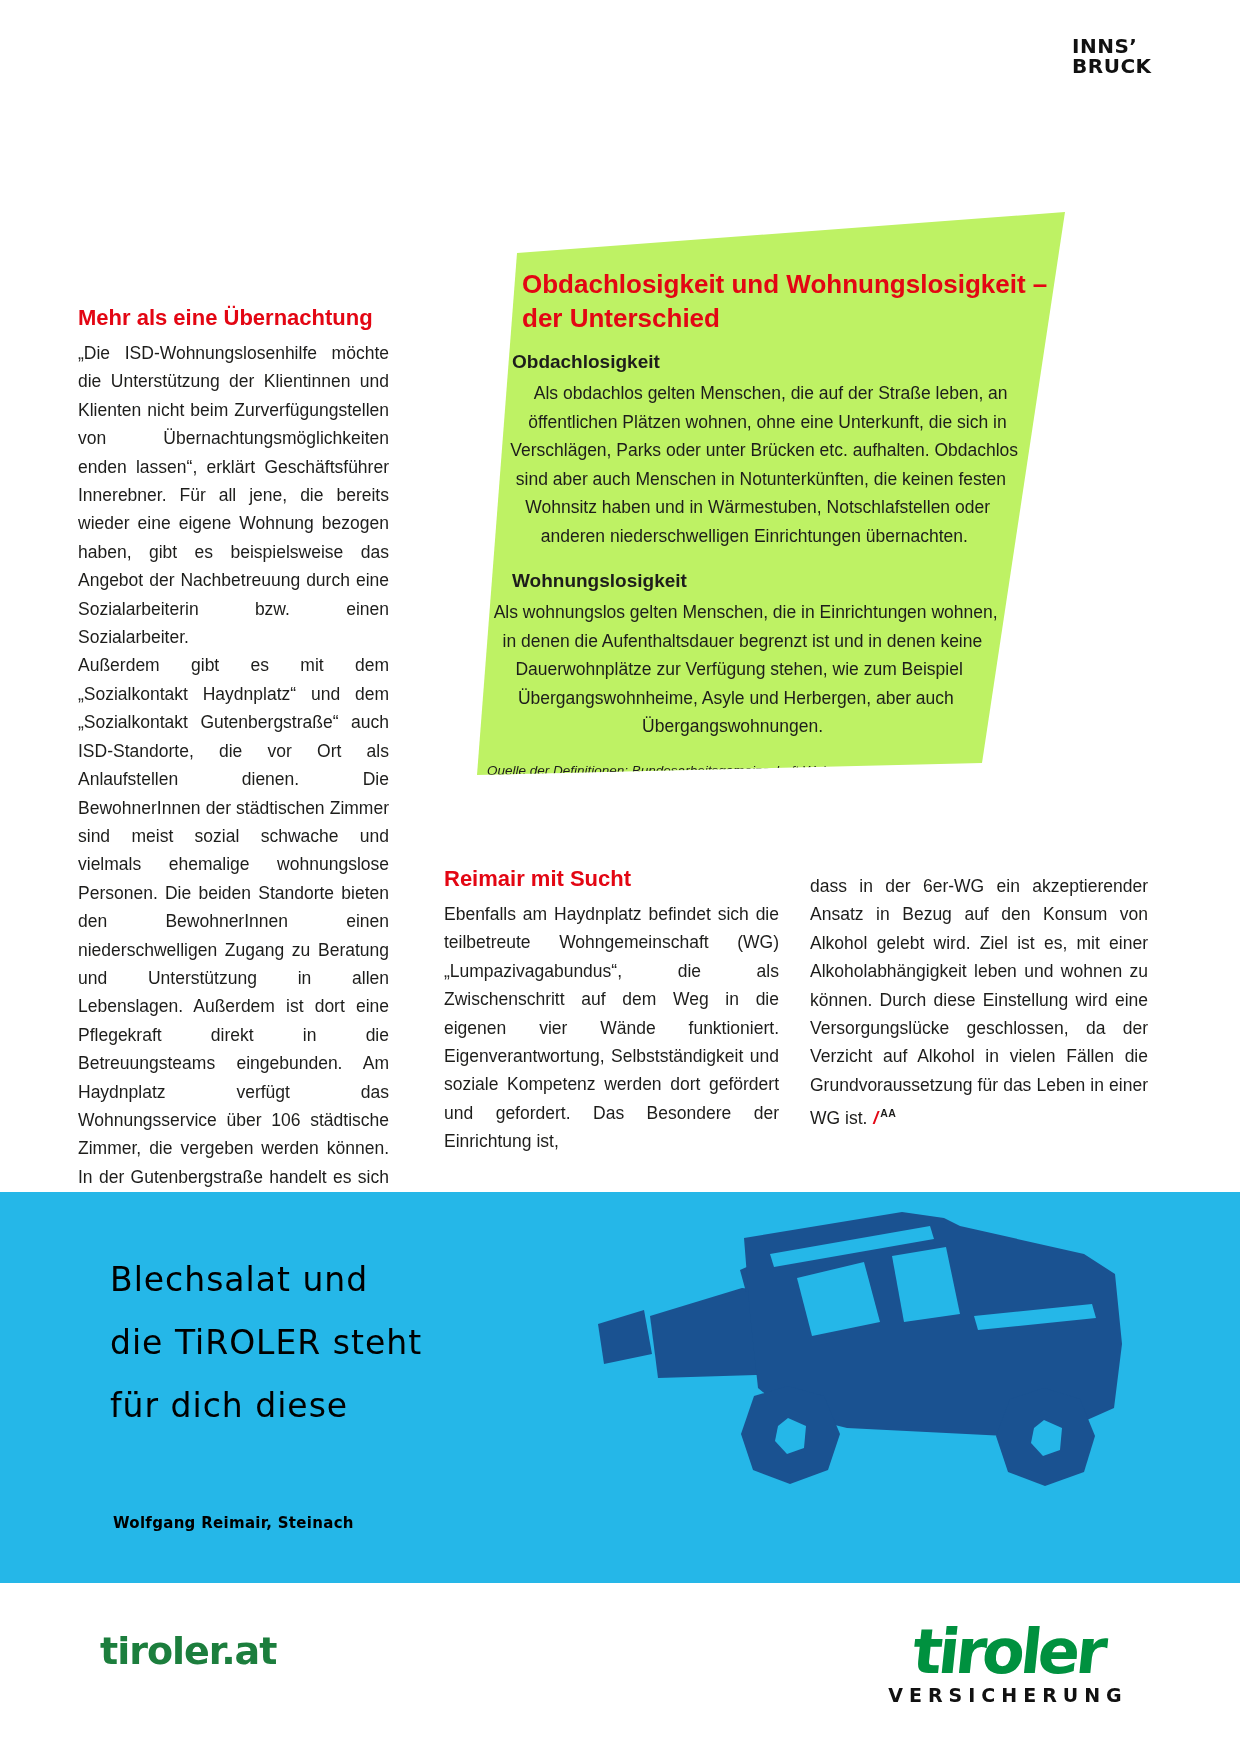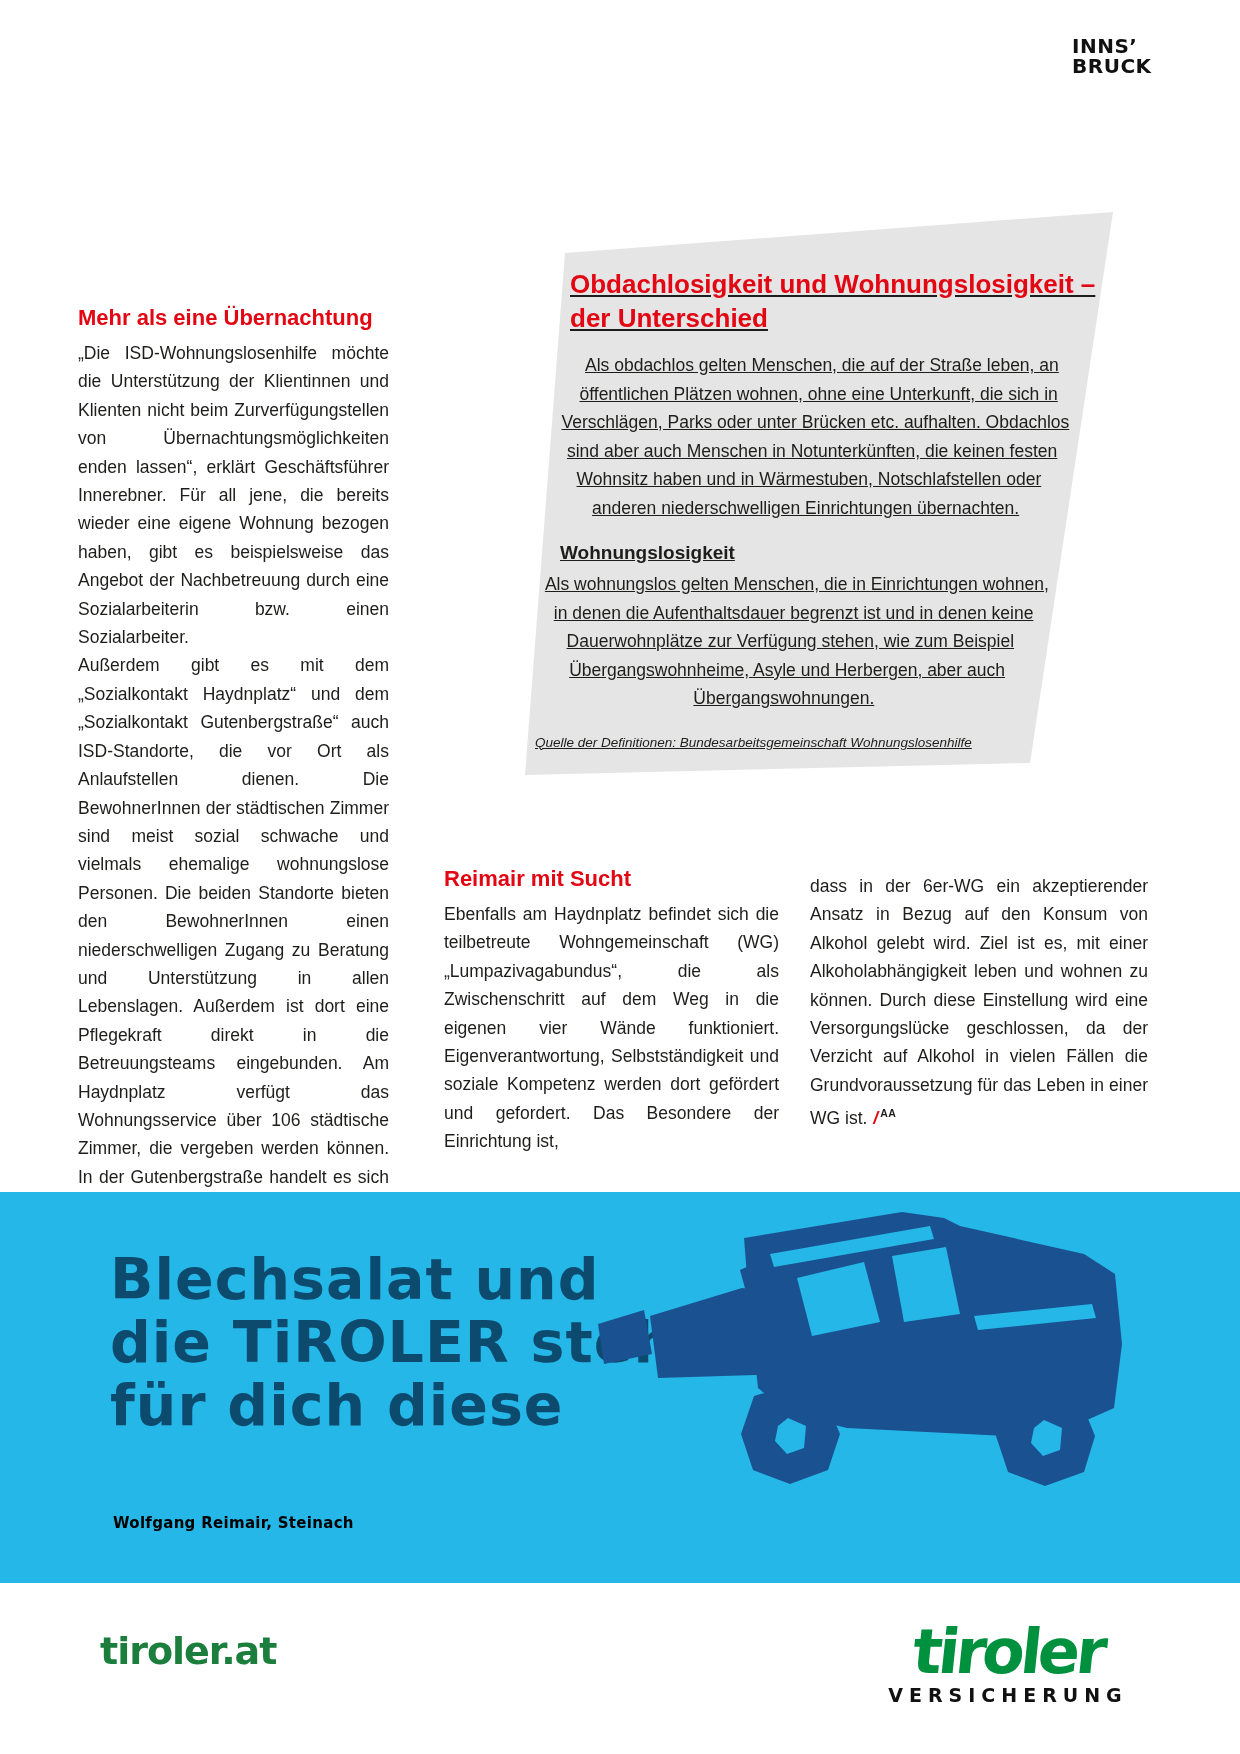--- a/index.html
+++ b/index.html
@@ -16,38 +16,38 @@
   .body-text p{margin:0;}
 
   .col-left{position:absolute;left:78px;top:305px;width:311px;}
   .col-mid{position:absolute;left:444px;top:866px;width:335px;}
   .col-right{position:absolute;left:810px;top:872px;width:338px;}
 
   .endmark-slash{color:#e30613;font-style:italic;font-weight:bold;padding:0 2px 0 6px;}
   .endmark-initials{font-size:10.5px;font-weight:bold;vertical-align:super;letter-spacing:.5px;color:#1d1d1b;}
 
   
-  .infobox{position:absolute;left:515px;top:205px;width:600px;height:575px;background:#e5e5e5;
-           clip-path:polygon(50px 48px,598px 7px,515px 558px,10px 570px);text-decoration:underline;}
+  .infobox{position:absolute;left:467px;top:205px;width:600px;height:575px;background:#bef264;
+           clip-path:polygon(50px 48px,598px 7px,515px 558px,10px 570px);}
   .float-l{float:left;width:60px;height:575px;
            shape-outside:polygon(50px 0px,50px 48px,10px 575px,0px 575px,0px 0px);}
   .float-r{float:right;width:100px;height:575px;
            shape-outside:polygon(98px 0px,100px 0px,100px 575px,10px 575px);}
   .infobox-content{padding-top:62px;}
   .infobox-heading{color:#e30613;font-weight:bold;font-size:26px;line-height:34px;margin:0 10px 16px 55px;}
   .infobox-subhead{font-size:19px;font-weight:bold;margin:20px 0 6px 45px;color:#1d1d1b;}
   .infobox-section:first-of-type .infobox-subhead{margin-top:0;}
   .infobox-text{font-size:17.5px;line-height:28.5px;text-align:center;margin:0;}
   .infobox-source{font-style:italic;font-size:13.5px;margin:22px 0 0 20px;}
 
   
   .ad{position:absolute;left:0;top:1192px;width:1240px;height:391px;background:#25b7e8;}
-  .ad-headline{position:absolute;left:110px;top:56px;color:#0c4a6e;
-               font-family:"DejaVu Sans",sans-serif;font-weight:bold;
-               font-size:57px;line-height:63px;letter-spacing:1px;}
+  .ad-headline{position:absolute;left:110px;top:56px;color:#000000;
+               font-family:"DejaVu Sans",sans-serif;font-weight:normal;
+               font-size:33px;line-height:63px;letter-spacing:1px;}
   .ad-attribution{position:absolute;left:113px;top:322px;color:#000000;font-weight:bold;font-size:15px;
                   font-family:"DejaVu Sans",sans-serif;letter-spacing:.3px;}
   .ad-car{position:absolute;left:592px;top:4px;width:545px;height:310px;}
 
   
   .footer{position:absolute;left:0;top:1583px;width:1240px;height:171px;background:#fff;margin-top:12px;}
   .website{position:absolute;left:100px;top:34px;font-family:"DejaVu Sans",sans-serif;
            font-weight:bold;font-size:38px;letter-spacing:-1px;color:#1c7e3d;text-decoration:none;}
   .logo{position:absolute;left:888px;top:26px;width:240px;text-align:center;}
   .logo-word{font-family:"DejaVu Sans",sans-serif;font-weight:bold;font-size:62px;line-height:62px;
@@ -72,20 +72,21 @@
       <p>Außerdem gibt es mit dem „Sozialkontakt Haydnplatz“ und dem „Sozialkontakt Gutenbergstraße“ auch ISD-Standorte, die vor Ort als Anlaufstellen dienen. Die BewohnerInnen der städtischen Zimmer sind meist sozial schwache und vielmals ehemalige wohnungslose Personen. Die beiden Standorte bieten den BewohnerInnen einen niederschwelligen Zugang zu Beratung und Unterstützung in allen Lebenslagen. Außerdem ist dort eine Pflegekraft direkt in die Betreuungsteams eingebunden. Am Haydnplatz verfügt das Wohnungsservice über 106 städtische Zimmer, die vergeben werden können. In der Gutenbergstraße handelt es sich um 54 Klein-Garçonnièren, die vom Wohnungsservice der Stadt Innsbruck vergeben werden.</p>
     </div>
   </section>
 
   <div class="infobox">
     <div class="float-l"></div>
     <div class="float-r"></div>
     <div class="infobox-content">
       <h3 class="infobox-heading">Obdachlosigkeit und Wohnungslosigkeit – der Unterschied</h3>
       <div class="infobox-section">
+        <div class="infobox-subhead">Obdachlosigkeit</div>
         <p class="infobox-text">Als obdachlos gelten Menschen, die auf der Straße leben, an öffentlichen Plätzen wohnen, ohne eine Unterkunft, die sich in Verschlägen, Parks oder unter Brücken etc. aufhalten. Obdachlos sind aber auch Menschen in Notunterkünften, die keinen festen Wohnsitz haben und in Wärmestuben, Notschlafstellen oder anderen niederschwelligen Einrichtungen übernachten.</p>
       </div>
       <div class="infobox-section">
         <div class="infobox-subhead">Wohnungslosigkeit</div>
         <p class="infobox-text">Als wohnungslos gelten Menschen, die in Einrichtungen wohnen, in denen die Aufenthaltsdauer begrenzt ist und in denen keine Dauerwohnplätze zur Verfügung stehen, wie zum Beispiel Übergangswohnheime, Asyle und Herbergen, aber auch Übergangswohnungen.</p>
       </div>
       <div class="infobox-source">Quelle der Definitionen: Bundesarbeitsgemeinschaft Wohnungslosenhilfe</div>
     </div>
   </div>
 

